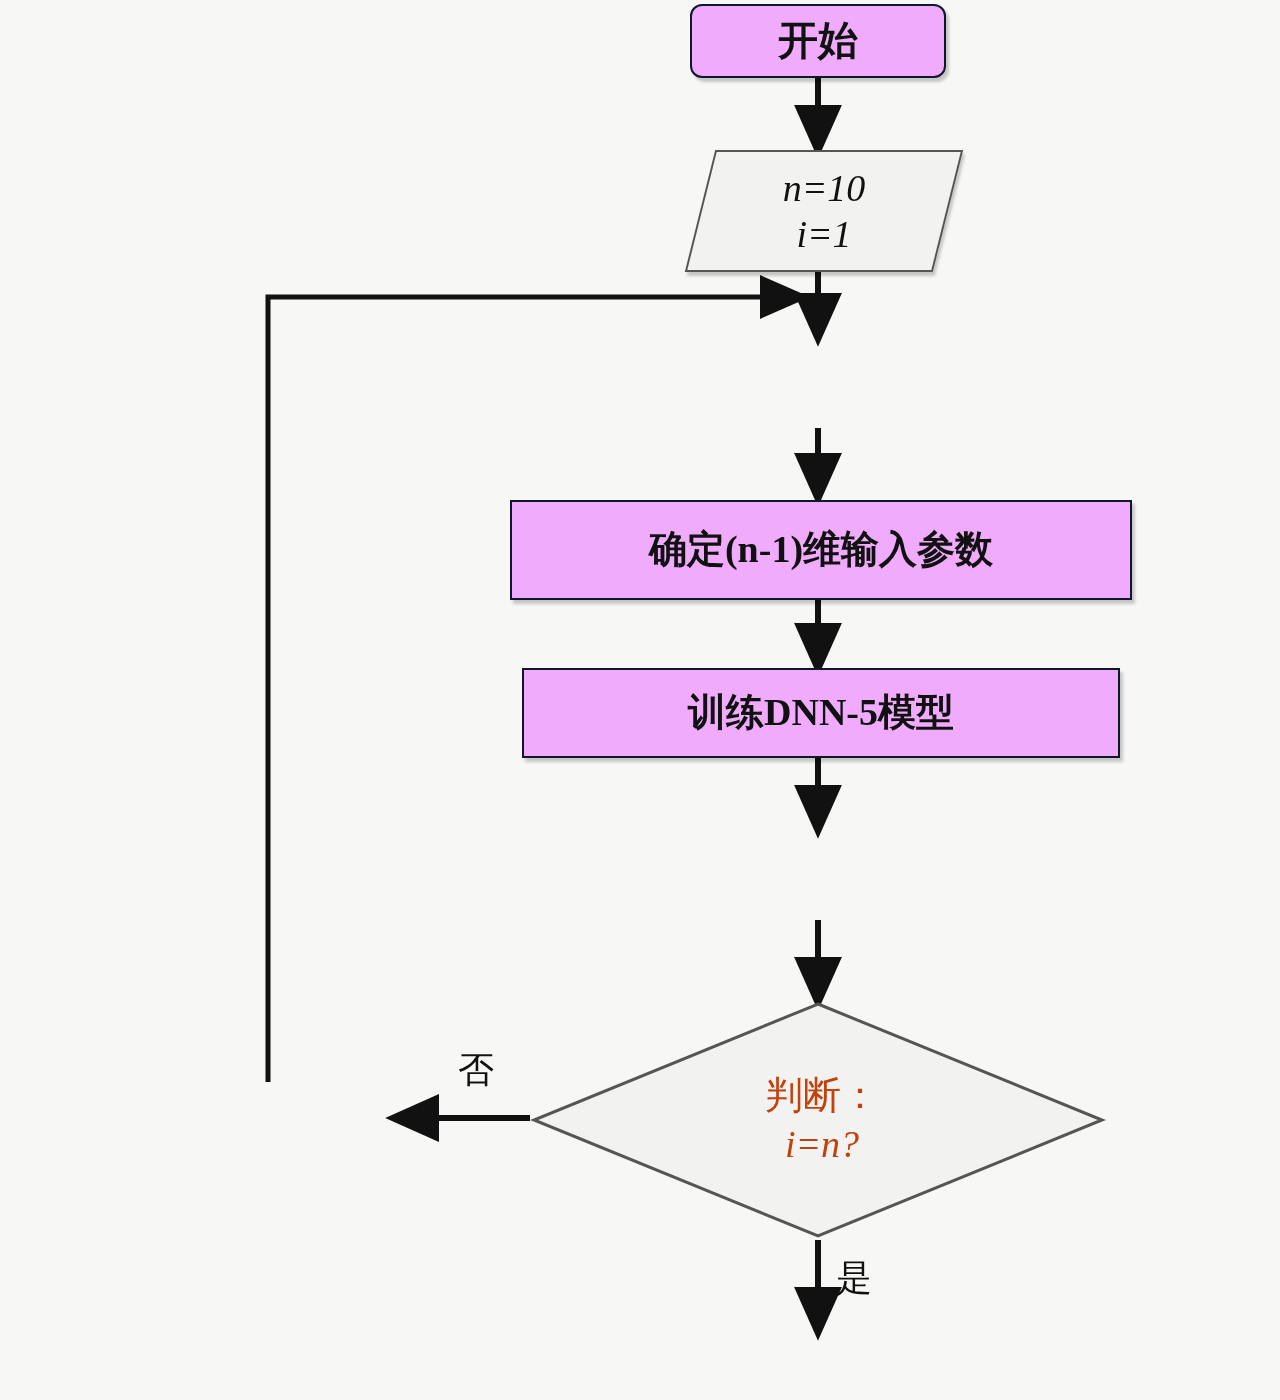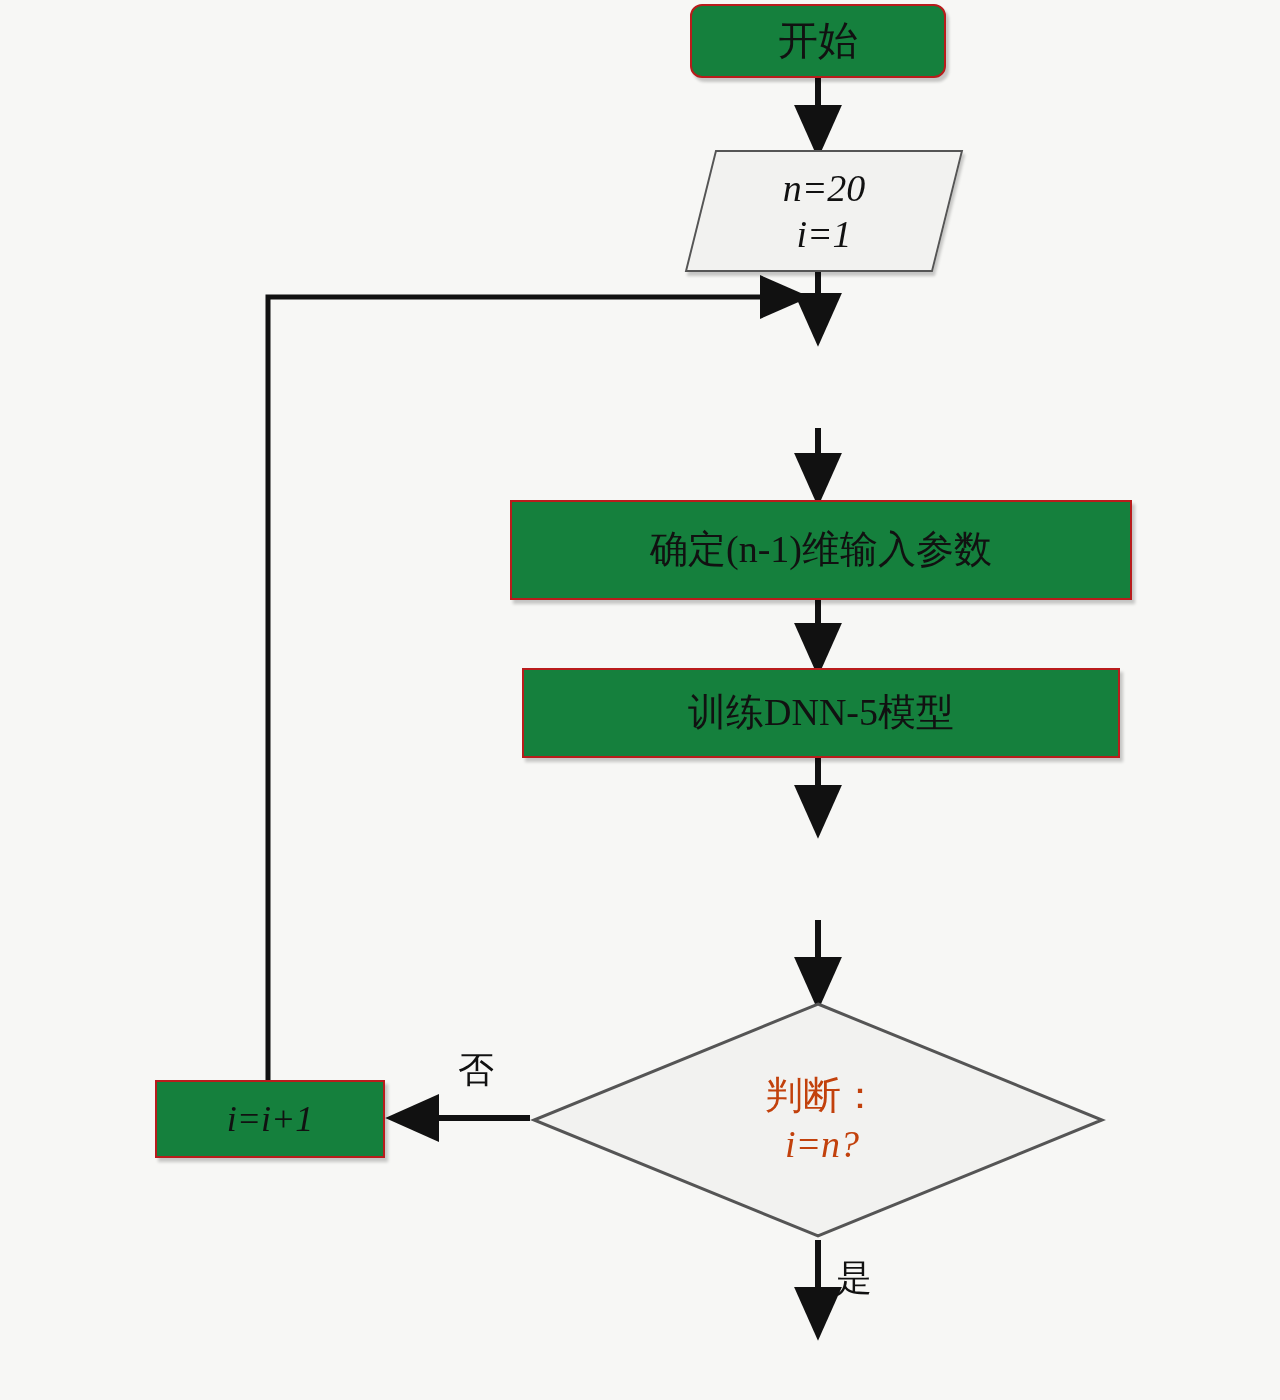--- a/index.html
+++ b/index.html
@@ -28,24 +28,25 @@
     pointer-events: none;
   }
   .node {
     position: absolute;
     box-sizing: border-box;
     display: flex;
     align-items: center;
     justify-content: center;
     text-align: center;
     color: #111;
-    background: #15803d;
-    border: 2px solid #b91c1c;
+    background: #f0abfc;
+    border: 2px solid #0f172a;
     box-shadow: 3px 4px 3px rgba(0,0,0,0.20);
     line-height: 1.25;
+    font-weight: bold;
   }
   .node .txt {
     display: block;
     white-space: pre-line;
   }
   .terminator {
     border-radius: 12px;
     font-size: 40px;
   }
   .process {
@@ -150,21 +151,21 @@
     <line x1="818" y1="300" x2="818" y2="336" stroke="#111" stroke-width="6"></line>
   </svg>
 
   <div class="node terminator" style="left:690px; top:4px; width:256px; height:74px;">
     <span class="txt">开始</span>
   </div>
 
   <div class="io-wrap" style="left:700px; top:150px; width:248px; height:122px;">
     <div class="io-shape"></div>
     <div class="io-text">
-      <span class="ital">n=20</span>
+      <span class="ital">n=10</span>
       <span class="ital">i=1</span>
     </div>
   </div>
 
 
   <div class="node process" style="left:510px; top:500px; width:622px; height:100px;">
     <span class="txt">确定(n-1)维输入参数</span>
   </div>
 
   <div class="node process" style="left:522px; top:668px; width:598px; height:90px;">
@@ -175,21 +176,18 @@
   <div class="decision-wrap" style="left:528px; top:998px; width:580px; height:244px;">
     <svg class="decision-shape" viewBox="0 0 580 244">
       <polygon points="290,6 574,122 290,238 6,122" fill="#f2f2f0" stroke="#555" stroke-width="3"></polygon>
     </svg>
     <div class="decision-text">
       <span>判断：</span>
       <span class="ital">i=n?</span>
     </div>
   </div>
 
-  <div class="node small-process" style="left:155px; top:1080px; width:230px; height:78px;">
-    <span class="txt ital">i=i+1</span>
-  </div>
 
 
   <div class="edge-label" style="left:458px; top:1046px;">否</div>
   <div class="edge-label" style="left:836px; top:1254px;">是</div>
 
 </div>
 
 </body></html>

